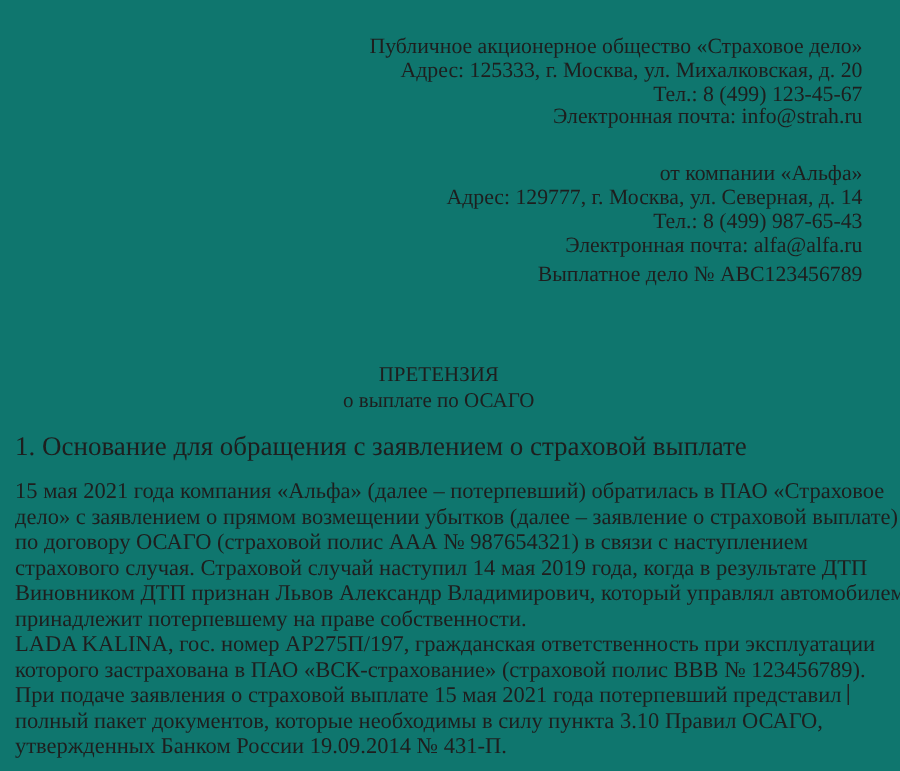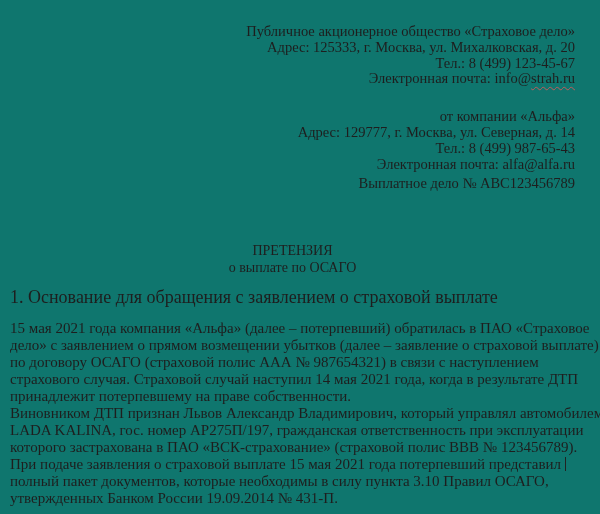--- a/index.html
+++ b/index.html
@@ -14,21 +14,20 @@
     padding:24px 25px 0 10px;
   }
   .hdr   { text-align:right; font-size:14.5px; line-height:15.8px; }
   .sender{ margin-top:22px; }
   .case  { margin-top:4px; text-align:right; font-size:14.5px; line-height:15.8px; }
   .title-block     { margin-top:50px; text-align:center; font-size:14px; line-height:17px; }
   .section-heading { margin-top:13px; font-size:18px; line-height:17px; }
   .body-text       { margin-top:14px; font-size:15px; line-height:17px; }
   .line  { white-space:nowrap; }
   .misspelled {
-    text-decoration:underline;
     text-decoration-style:wavy;
     text-decoration-color:#c05a5a;
     text-decoration-thickness:1px;
     text-underline-offset:3px;
     text-align:center;
   }
   .caret {
     display:inline-block;
     width:1px; height:14px;
     background:#222222;
@@ -61,23 +60,23 @@
     <div class="line">ПРЕТЕНЗИЯ</div>
     <div class="line">о выплате по ОСАГО</div>
   </div>
 
   <div class="section-heading">1. Основание для обращения с заявлением о страховой выплате</div>
 
   <div class="body-text">
     <div class="line">15 мая 2021 года компания «Альфа» (далее – потерпевший) обратилась в ПАО «Страховое</div>
     <div class="line">дело» с заявлением о прямом возмещении убытков (далее – заявление о страховой выплате)</div>
     <div class="line">по договору ОСАГО (страховой полис ААА № 987654321) в связи с наступлением</div>
-    <div class="line">страхового случая. Страховой случай наступил 14 мая 2021 года, когда в результате ДТП</div>
+    <div class="line">страхового случая. Страховой случай наступил 14 мая 2019 года, когда в результате ДТП</div>
+    <div class="line">Виновником ДТП признан Львов Александр Владимирович, который управлял автомобилем</div>
     <div class="line">принадлежит потерпевшему на праве собственности.</div>
-    <div class="line">Виновником ДТП признан Львов Александр Владимирович, который управлял автомобилем</div>
     <div class="line">LADA KALINA, гос. номер АР275П/197, гражданская ответственность при эксплуатации</div>
     <div class="line">которого застрахована в ПАО «ВСК-страхование» (страховой полис ВВВ № 123456789).</div>
     <div class="line"><span>При подаче заявления о страховой выплате 15 мая 2021 года потерпевший представил</span><span class="caret"></span></div>
     <div class="line">полный пакет документов, которые необходимы в силу пункта 3.10 Правил ОСАГО,</div>
     <div class="line">утвержденных Банком России 19.09.2014 № 431-П.</div>
   </div>
 
 </div>
 
 </body></html>

